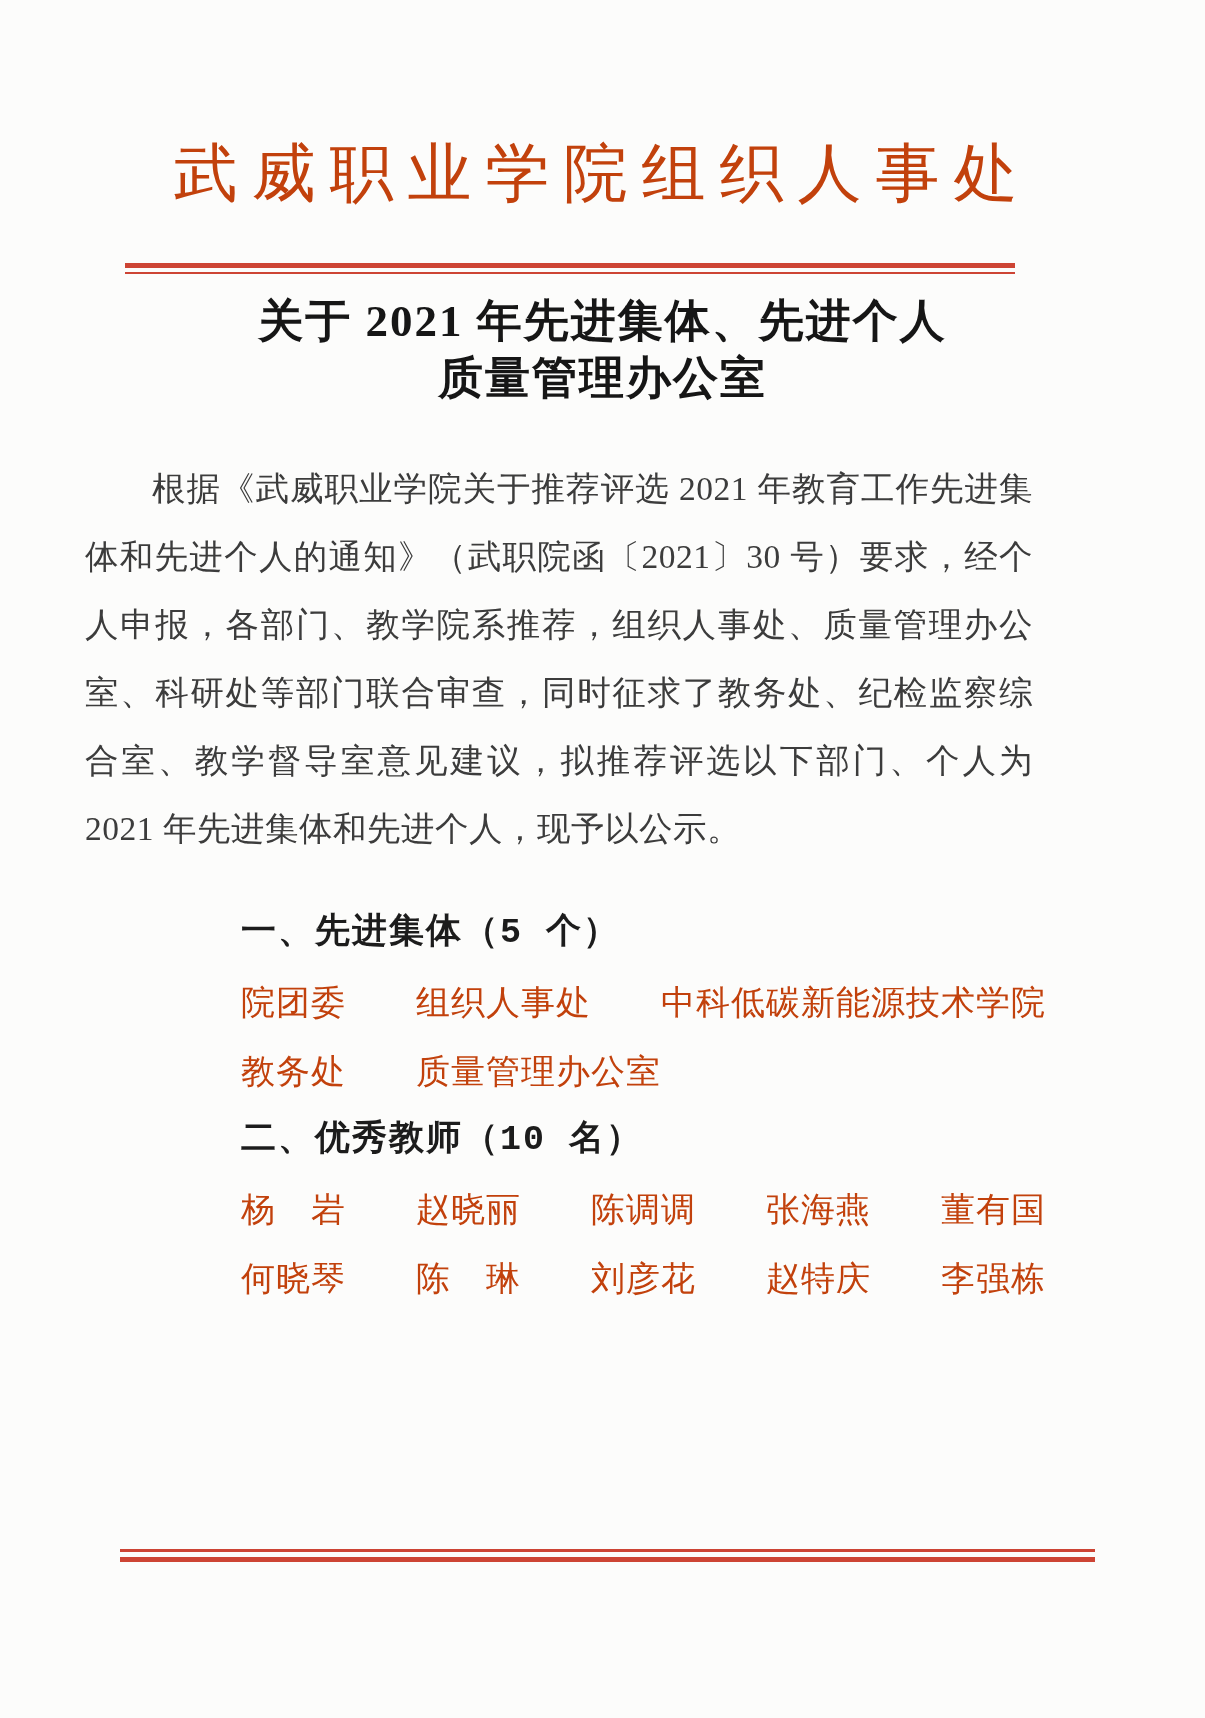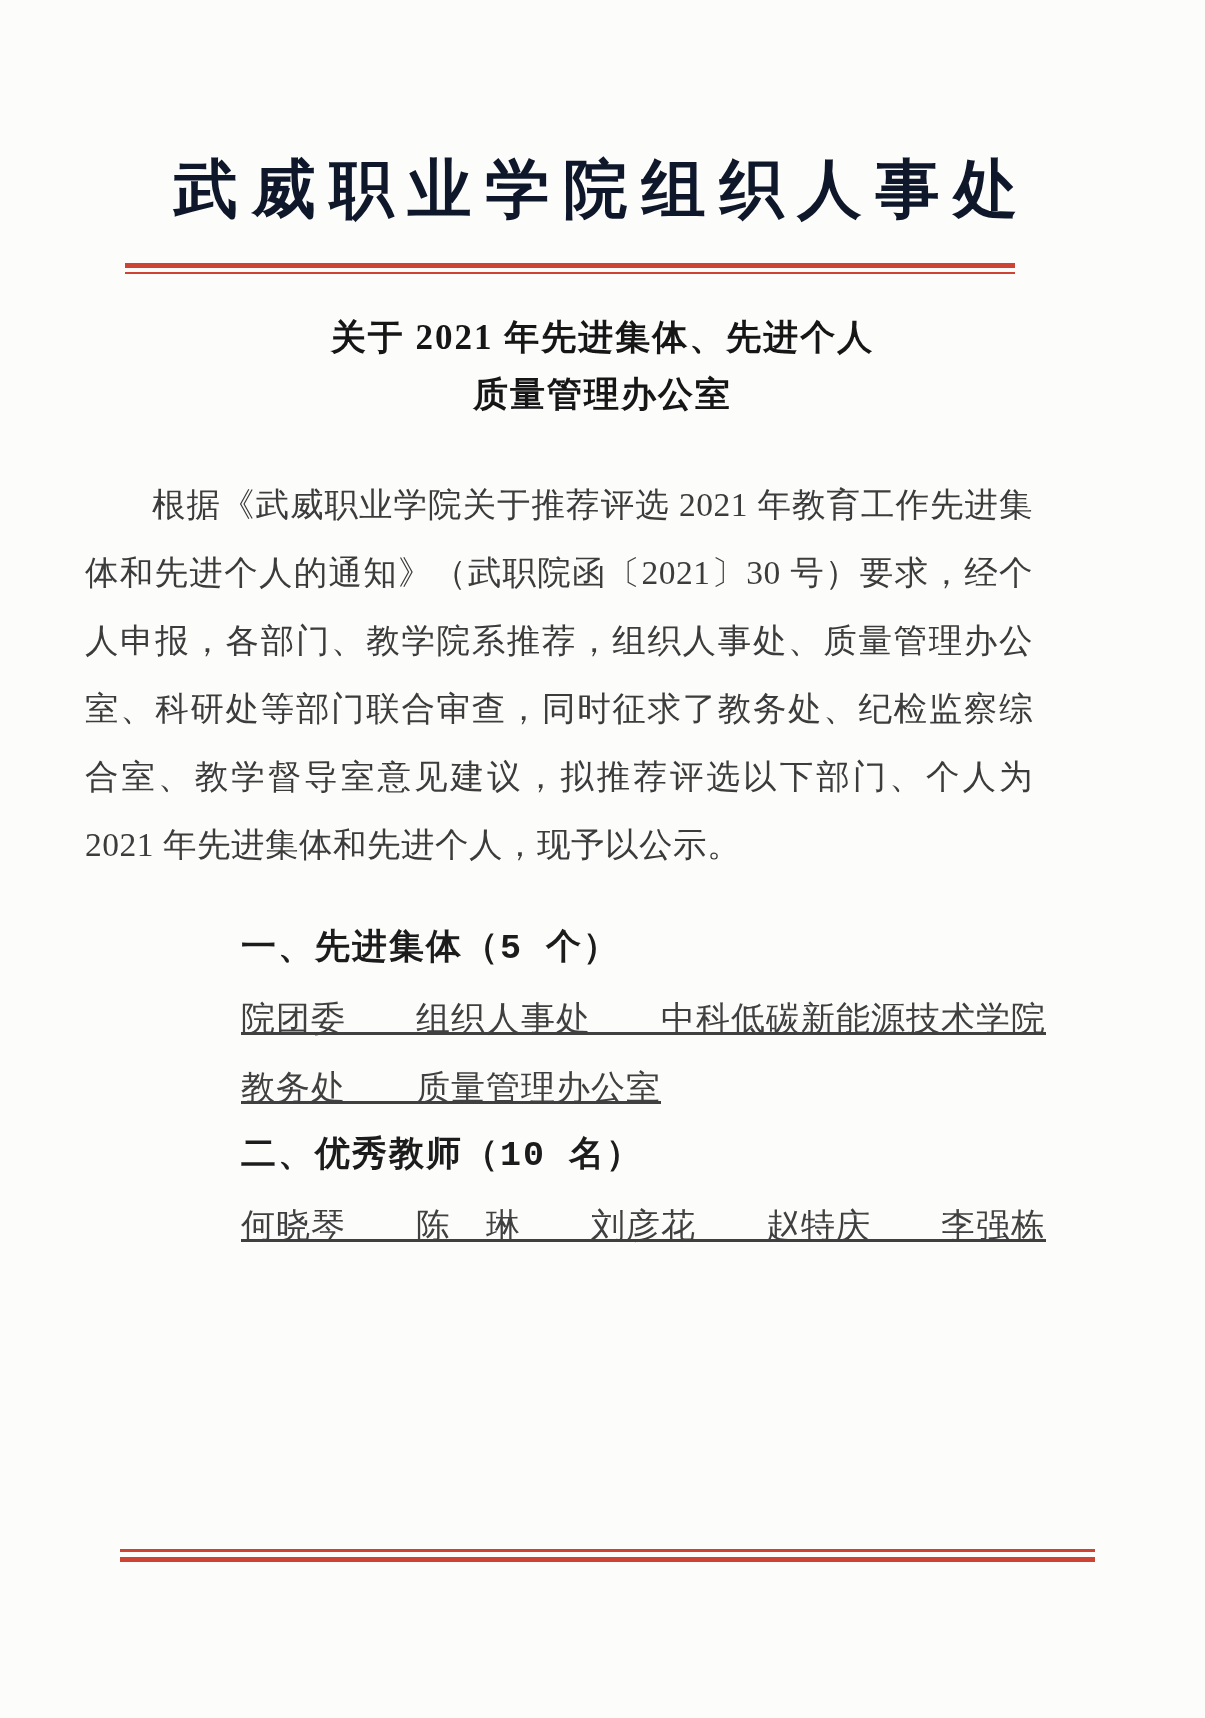--- a/index.html
+++ b/index.html
@@ -7,42 +7,42 @@
     position:relative;
     width:1205px;height:1718px;
     margin:0 auto;
     background:#fcfcfb;
     font-family:"Liberation Serif","DejaVu Serif",serif;
     overflow:hidden;
     box-shadow:0 0 6px rgba(0,0,0,.15);
   }
   
   .org-name{
-    margin:16px;
+    margin:0;
     padding-top:140px;
     text-align:center;
     font-size:64px;
-    font-weight:700;
+    font-weight:400;
     letter-spacing:14px;
     line-height:1.05;
-    color:#0f172a;
+    color:#c2410c;
   }
   .rules{position:absolute;left:0;}
   .rules .bar{background:#cd4434;}
   .rules-top{top:263px;left:125px;width:890px;}
   .rules-top .bar.first{height:5px;margin-bottom:4px;}
   .rules-top .bar.second{height:2px;}
   .rules-bottom{top:1549px;left:120px;width:975px;}
   .rules-bottom .bar.first{height:3px;margin-bottom:5px;}
   .rules-bottom .bar.second{height:5px;}
   
   .doc-title{
     margin:86px 0 0 0;
     text-align:center;
-    font-size:35px;
+    font-size:45px;
     line-height:57px;
     font-weight:700;
     letter-spacing:2px;
     color:#161616;
   }
   
   .body-para{
     margin:48px 172px 0 85px;
     font-size:33.5px;
     line-height:68px;
@@ -62,23 +62,22 @@
     letter-spacing:2px;
     color:#1c1c1c;
     font-family:Liberation Mono, monospace;
   }
   .name-row{
     margin:0;
     padding-left:66px;
     font-size:34px;
     line-height:69px;
     letter-spacing:1px;
-    color:#404040;
+    color:#c2410c;
     white-space:nowrap;
-    text-decoration:underline;
   }
 </style>
 </head>
 <body>
 
 <div class="page">
 
   <h1 class="org-name">武威职业学院组织人事处</h1>
 
   <div class="rules rules-top">
@@ -96,20 +95,21 @@
   <div class="sections">
 
     <section>
       <h3 class="sec-heading">一、先进集体（5 个）</h3>
       <p class="name-row">院团委　　组织人事处　　中科低碳新能源技术学院</p>
       <p class="name-row">教务处　　质量管理办公室</p>
     </section>
 
     <section>
       <h3 class="sec-heading">二、优秀教师（10 名）</h3>
+      <p class="name-row">杨　岩　　赵晓丽　　陈调调　　张海燕　　董有国</p>
       <p class="name-row">何晓琴　　陈　琳　　刘彦花　　赵特庆　　李强栋</p>
     </section>
 
 
   </div>
 
   <div class="rules rules-bottom">
     <div class="bar first"></div>
     <div class="bar second"></div>
   </div>

